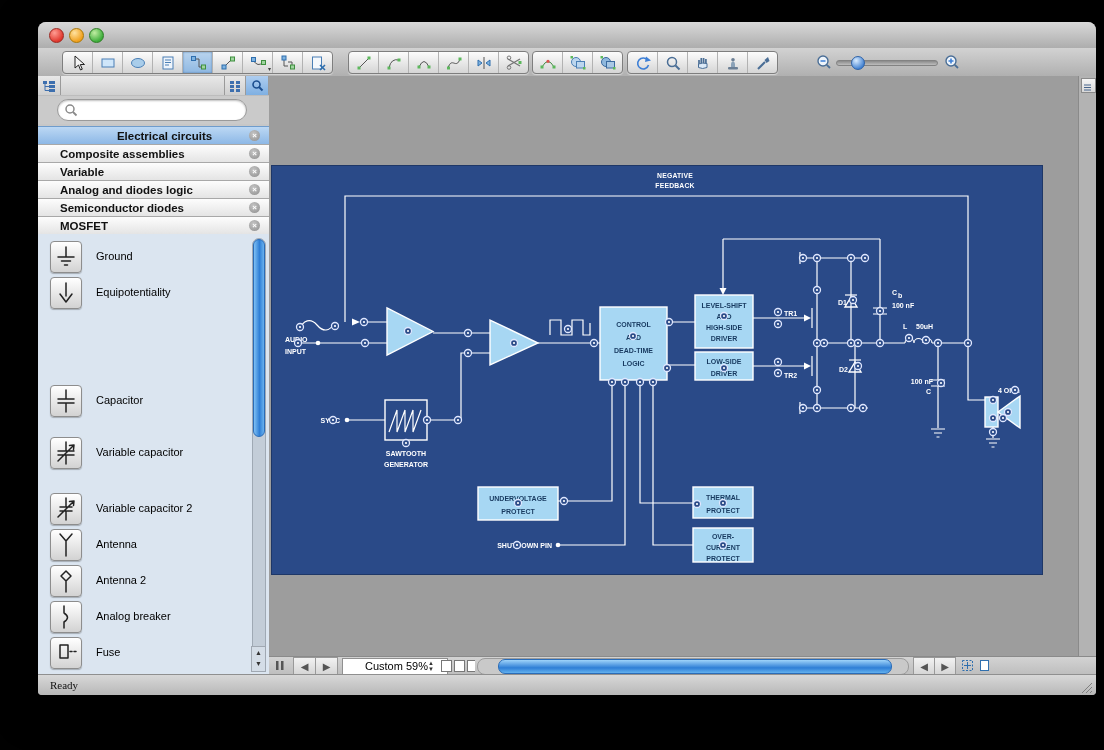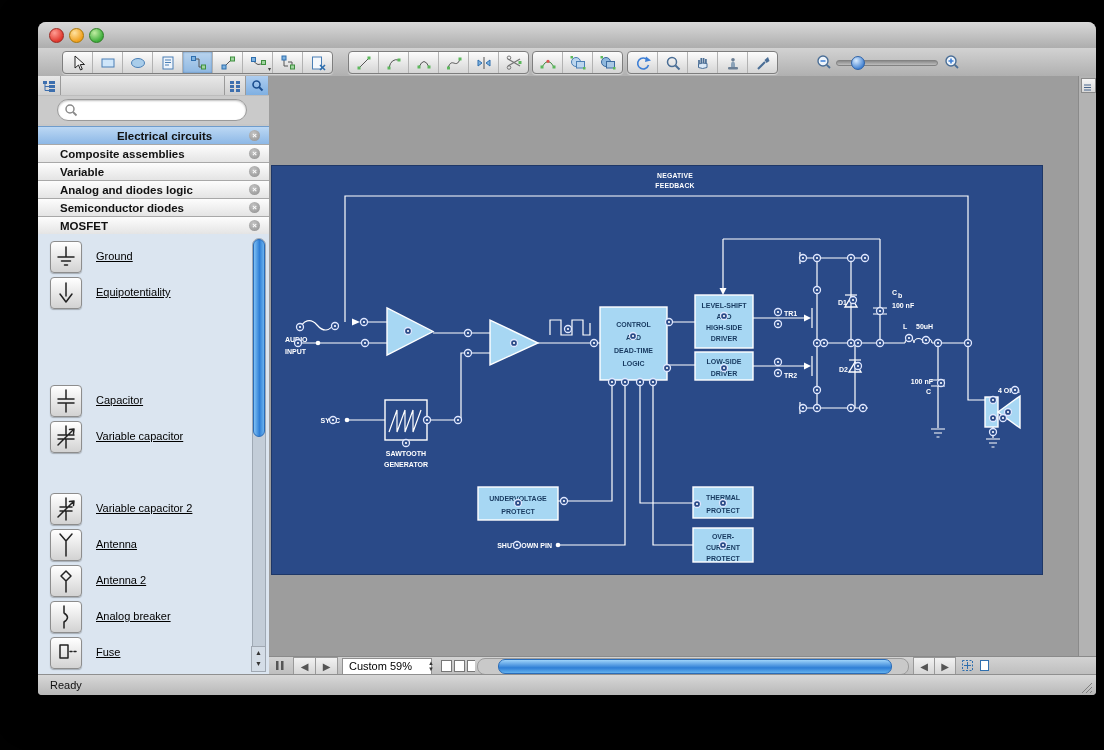--- a/index.html
+++ b/index.html
@@ -33,37 +33,37 @@
 .pill{position:absolute;left:19px;top:3px;width:188px;height:20px;background:#fff;border:1px solid #9a9a9a;border-radius:11px;box-shadow:inset 0 1px 2px rgba(0,0,0,.25);display:flex;align-items:center;}
 .pill input{border:none;outline:none;background:transparent;font-size:11px;width:150px;font-family:"Liberation Sans",sans-serif;}
 .cats{position:absolute;left:0;top:50px;width:100%;}
 .cat{height:17px;border-bottom:1px solid #a8a8a8;background:linear-gradient(#fdfdfd,#e4e4e4);font-size:11.5px;font-weight:bold;color:#111;display:flex;align-items:center;padding-left:22px;position:relative;}
 .cat.sel{background:linear-gradient(#bcd8f4,#8db8e6);border-top:1px solid #6f9ccc;justify-content:center;}
 .badge{position:absolute;right:9px;top:3px;width:11px;height:11px;border-radius:50%;background:radial-gradient(circle at 40% 35%,#c4c4c4,#8e8e8e);color:#fff;font-size:8px;line-height:11px;text-align:center;}
 .list{position:absolute;left:0;top:158px;width:100%;height:440px;background:#dbe5f0;overflow:hidden;}
 .item{position:absolute;left:0;width:100%;height:36px;}
 .ico{position:absolute;left:12px;top:1px;width:30px;height:30px;border:1px solid #8d8d8d;border-radius:4px;background:linear-gradient(#ffffff,#d2d2d2);box-shadow:0 1px 1px rgba(0,0,0,.25);display:flex;align-items:center;justify-content:center;}
 .ico svg *{stroke:#222;fill:none;stroke-width:1.5;stroke-linecap:round;stroke-linejoin:round;}
-.ilbl{position:absolute;left:58px;top:10px;font-size:11px;color:#000;text-decoration:underline;}
+.ilbl{position:absolute;left:58px;top:10px;font-size:11px;color:#000;}
 .vsb{position:absolute;right:3px;top:4px;width:12px;height:430px;background:#c3cdd8;border:1px solid #9fa9b4;border-radius:7px;}
 .vsb .thumb{position:absolute;left:0px;top:0px;width:10px;height:196px;border-radius:6px;background:linear-gradient(90deg,#7ec0f5,#2f7fd6 55%,#6ab2ef);border:1px solid #2a6cb8;}
 .sarr{position:absolute;right:3px;bottom:2px;width:13px;height:24px;font-size:7px;color:#333;text-align:center;line-height:11px;background:#d4dde7;border:1px solid #a0a8b2;}
 
 .cv{position:absolute;left:231px;top:0;width:809px;height:580px;background:#9d9d9d;overflow:hidden;}
 .page{position:absolute;left:3px;top:90px;width:770px;height:408px;background:#2a4a88;box-shadow:0 0 0 1px #1e3767;}
 .vstrip{position:absolute;left:1040px;top:0;width:18px;height:598px;background:#b3b3b3;border-left:1px solid #8a8a8a;}
 .split{position:absolute;left:2px;top:2px;width:13px;height:13px;background:linear-gradient(#f5f5f5,#d8d8d8);border:1px solid #8a8a8a;}
 
 .ctl{position:absolute;left:231px;top:634px;width:827px;height:18px;background:linear-gradient(#d3d3d3,#bdbdbd);border-top:1px solid #8a8a8a;font-size:10px;color:#444;}
 .ctl .seg{position:absolute;top:0;height:17px;display:flex;align-items:center;justify-content:center;}
 .abtn{border:1px solid #999;background:linear-gradient(#f2f2f2,#d4d4d4);text-align:center;color:#555;}
-.zfield{position:absolute;left:73px;top:1px;width:82px;height:15px;background:#fff;border:1px solid #909090;font-size:11px;color:#000;padding-left:6px;line-height:15px;}
+.zfield{position:absolute;left:73px;top:1px;width:82px;height:15px;background:#fff;border:1px solid #909090;font-size:11px;color:#000;padding-left:22px;line-height:15px;}
 .hsb{position:absolute;left:208px;top:1px;width:430px;height:15px;background:#c9c9c9;border:1px solid #9b9b9b;border-radius:8px;}
 .hthumb{position:absolute;left:20px;top:0px;width:392px;height:13px;border-radius:7px;background:linear-gradient(#9fd4fa,#2f7fd6 60%,#62b0ee);border:1px solid #2a6cb8;}
-.status{position:absolute;left:0;top:652px;width:100%;height:21px;background:linear-gradient(#d8d8d8,#b6b6b6);border-top:1px solid #8f8f8f;font-size:11px;color:#111;}
+.status{position:absolute;left:0;top:652px;width:100%;height:21px;background:linear-gradient(#d8d8d8,#b6b6b6);border-top:1px solid #8f8f8f;font-size:11px;color:#111;font-family:Liberation Serif, serif;}
 .status span{position:absolute;left:12px;top:4px;}
 
 .page svg text{font-family:"Liberation Sans",sans-serif;font-weight:bold;}
 .w{stroke:#fff;stroke-width:1.2;fill:none;}
 .blk{fill:#a7d7f3;stroke:#fff;stroke-width:1.4;}
 .obx{fill:none;stroke:#fff;stroke-width:1.4;}
 .aw{fill:#fff;}
 .wt{fill:#fff;font-size:7px;}
 .nt{fill:#fff;font-size:6.8px;letter-spacing:.2px;}
 .bt{fill:#17395f;font-size:7px;}
@@ -349,21 +349,21 @@
               <span class="ilbl">Equipotentiality</span>
             </div>
         <div class="item" style="top:150px">
               <span class="ico">
                 <svg width="26" height="26">
                   <path d="M13,2 V11 M5,11 H21 M5,15 H21 M13,15 V24"></path>
                 </svg>
               </span>
               <span class="ilbl">Capacitor</span>
             </div>
-        <div class="item" style="top:186px">
+        <div class="item" style="top:202px">
               <span class="ico">
                 <svg width="26" height="26">
                   <path d="M13,2 V11 M5,11 H21 M5,15 H21 M13,15 V24 M5,21 L21,5 M21,5 L16.5,5.5 M21,5 L20.5,9.5"></path>
                 </svg>
               </span>
               <span class="ilbl">Variable capacitor</span>
             </div>
         <div class="item" style="top:258px">
               <span class="ico">
                 <svg width="26" height="26">

